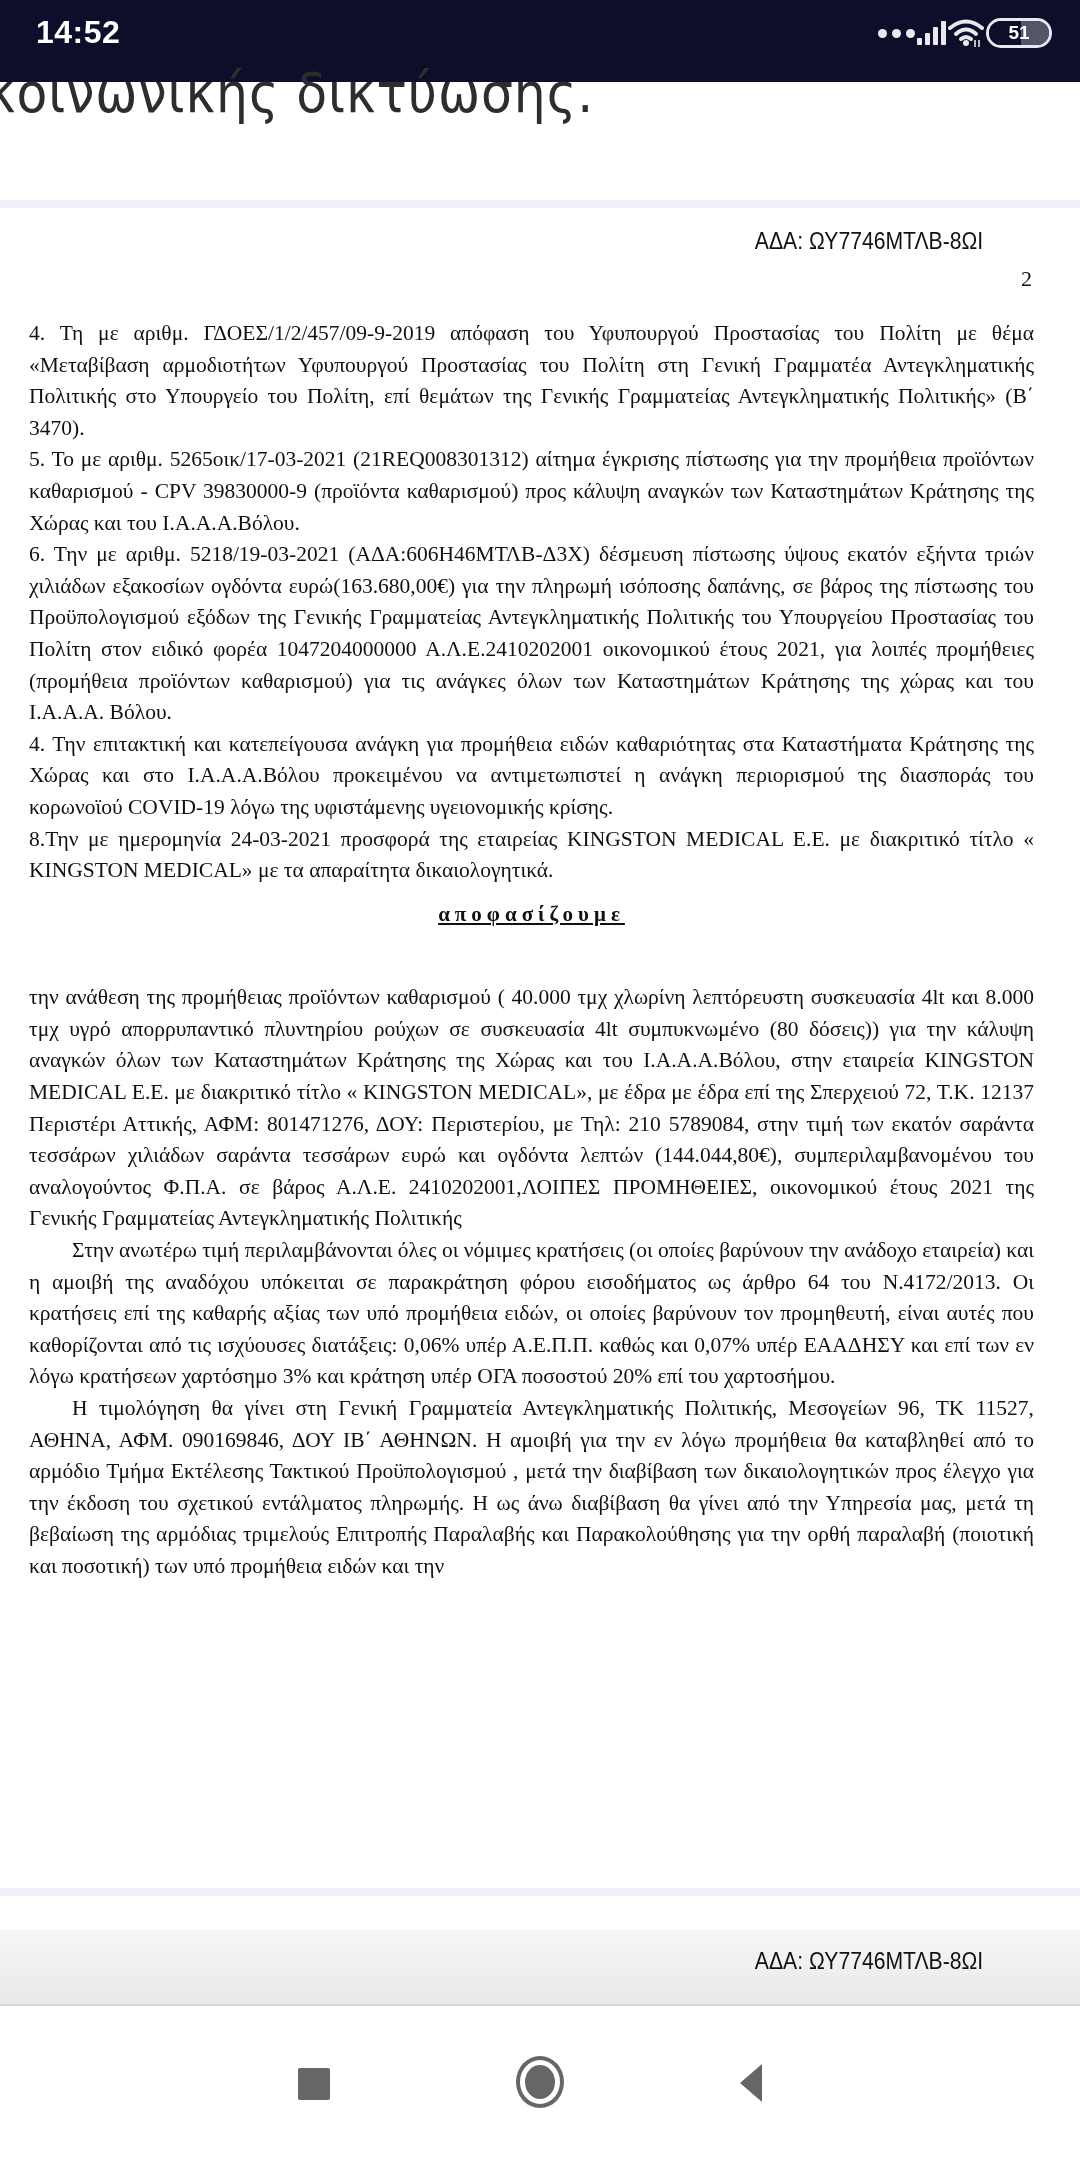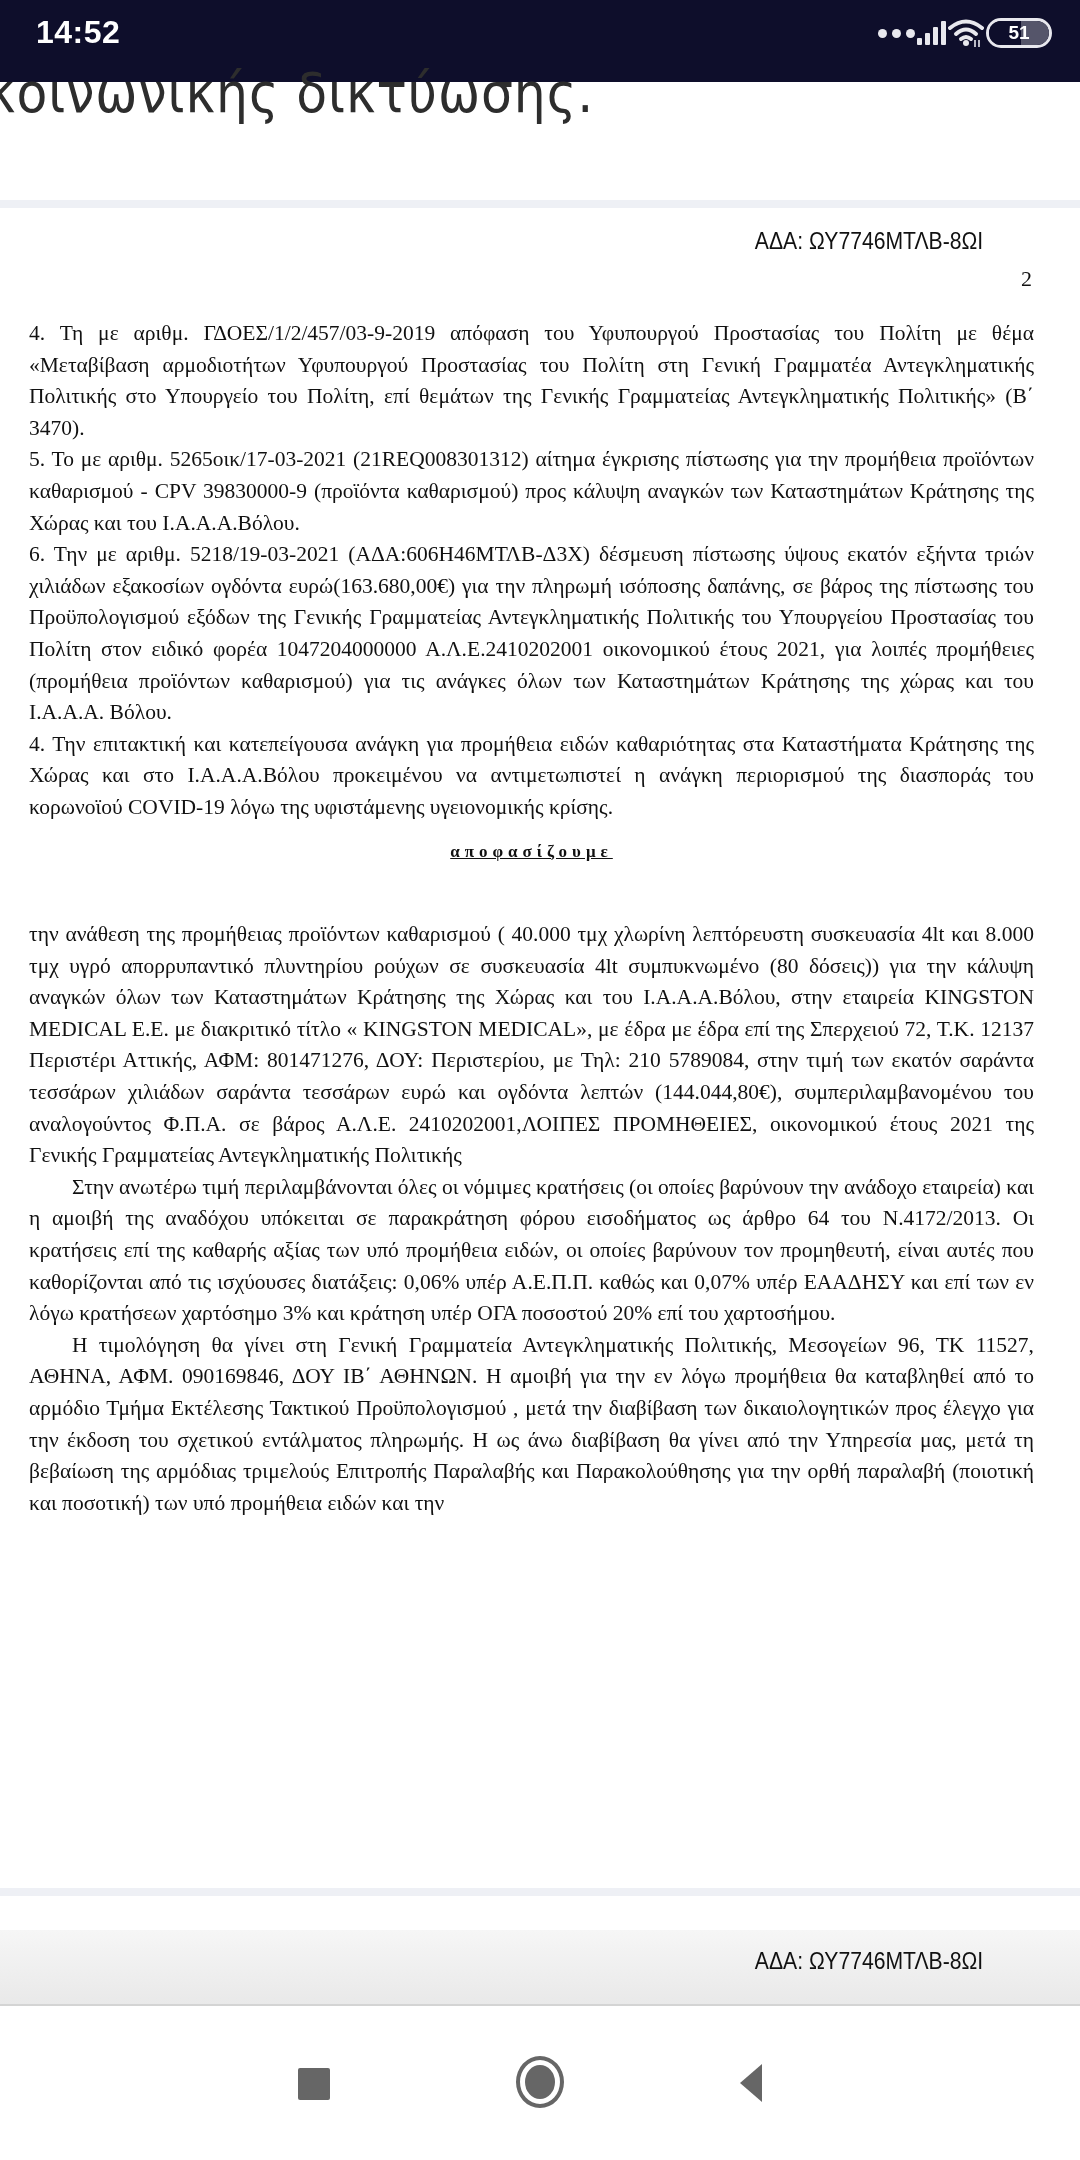--- a/index.html
+++ b/index.html
@@ -24,21 +24,21 @@
 
   .page-sep { position: absolute; left: 0; width: 1080px; height: 8px; background: #eef0f5; }
 
   
   .doc-page { position: absolute; left: 0; top: 208px; width: 1080px; height: 1680px; background: #fff; }
   .ada { position: absolute; right: 97px; font-family: "Liberation Sans", sans-serif; font-size: 23px; color: #111; transform: scaleX(0.92); transform-origin: right top; }
   .page-num { position: absolute; right: 48px; top: 58px; font-size: 22px; }
   .body-text { position: absolute; left: 29px; width: 1005px; top: 110px; font-size: 21.5px; line-height: 31.6px; text-align: justify; }
   .body-text p { margin: 0; }
   .indent { text-indent: 43px; }
-  .decision { text-align: center; font-weight: bold; text-decoration: underline; letter-spacing: 5px; margin: 12px 0 52px 0 !important; font-size: 17px; }
+  .decision { text-align: center; font-weight: bold; text-decoration: underline; letter-spacing: 5px; margin: 12px 0 52px 0 !important; font-size: 21px; }
   b { font-weight: normal; }
 
   
   .next-page { position: absolute; left: 0; top: 1930px; width: 1080px; height: 76px; background: linear-gradient(#f6f6f6, #e9e9e9); border-bottom: 2px solid #d4d4d4; }
 
   
   .nav-bar { position: absolute; left: 0; top: 2006px; width: 1080px; height: 154px; background: #fff; }
   .nav-recent { position: absolute; left: 298px; top: 62px; width: 32px; height: 32px; background: #666; border-radius: 2px; }
   .nav-home { position: absolute; left: 516px; top: 50px; width: 48px; height: 52px; border: 4px solid #666; border-radius: 50%; }
   .nav-home::after { content: ""; position: absolute; left: 5px; top: 5px; right: 5px; bottom: 5px; border-radius: 50%; background: #666; }
@@ -79,24 +79,25 @@
 
 <div class="web-heading">κοινωνικής δικτύωσης.</div>
 
 <div class="page-sep" style="top:200px;"></div>
 
 <div class="doc-page">
   <div class="ada" style="top:20px;">ΑΔΑ: ΩΥ7746ΜΤΛΒ-8ΩΙ</div>
   <div class="page-num">2</div>
 
   <div class="body-text">
-    <p>4. Τη με αριθμ. ΓΔΟΕΣ/1/2/457/03-9-2019 απόφαση του Υφυπουργού Προστασίας του Πολίτη με θέμα «Μεταβίβαση αρμοδιοτήτων Υφυπουργού Προστασίας του Πολίτη στη Γενική Γραμματέα Αντεγκληματικής Πολιτικής στο Υπουργείο του Πολίτη, επί θεμάτων της Γενικής Γραμματείας Αντεγκληματικής Πολιτικής» (Β΄ 3470).</p>
+    <p>4. Τη με αριθμ. ΓΔΟΕΣ/1/2/457/09-9-2019 απόφαση του Υφυπουργού Προστασίας του Πολίτη με θέμα «Μεταβίβαση αρμοδιοτήτων Υφυπουργού Προστασίας του Πολίτη στη Γενική Γραμματέα Αντεγκληματικής Πολιτικής στο Υπουργείο του Πολίτη, επί θεμάτων της Γενικής Γραμματείας Αντεγκληματικής Πολιτικής» (Β΄ 3470).</p>
     <p>5. Το με αριθμ. 5265οικ/17-03-2021 (21REQ008301312) αίτημα έγκρισης πίστωσης για την προμήθεια προϊόντων καθαρισμού  - CPV 39830000-9 (προϊόντα καθαρισμού) προς κάλυψη αναγκών των Καταστημάτων Κράτησης  της Χώρας και του Ι.Α.Α.Α.Βόλου.</p>
     <p>6. Την με αριθμ. 5218/19-03-2021 (ΑΔΑ:606Η46ΜΤΛΒ-Δ3Χ) δέσμευση πίστωσης ύψους εκατόν εξήντα τριών χιλιάδων εξακοσίων ογδόντα ευρώ(163.680,00€) για την πληρωμή ισόποσης δαπάνης, σε βάρος της πίστωσης του Προϋπολογισμού εξόδων της Γενικής Γραμματείας Αντεγκληματικής Πολιτικής του Υπουργείου Προστασίας του Πολίτη στον ειδικό φορέα 1047204000000 Α.Λ.Ε.2410202001 οικονομικού έτους 2021, για λοιπές προμήθειες (προμήθεια προϊόντων καθαρισμού) για τις ανάγκες όλων των Καταστημάτων Κράτησης της χώρας και του Ι.Α.Α.Α. Βόλου.</p>
     <p>4. Την επιτακτική και κατεπείγουσα ανάγκη για προμήθεια ειδών καθαριότητας στα Καταστήματα Κράτησης της Χώρας και στο Ι.Α.Α.Α.Βόλου προκειμένου να αντιμετωπιστεί η ανάγκη περιορισμού της διασποράς του κορωνοϊού COVID-19 λόγω της υφιστάμενης υγειονομικής κρίσης.</p>
+    <p>8.Την με ημερομηνία 24-03-2021 προσφορά της εταιρείας KINGSTON MEDICAL E.E. με διακριτικό τίτλο « KINGSTON MEDICAL»  με τα απαραίτητα  δικαιολογητικά.</p>
     <p class="decision">αποφασίζουμε</p>
     <p><span>την ανάθεση  της προμήθειας </span><b>προϊόντων καθαρισμού  ( 40.000 τμχ χλωρίνη λεπτόρευστη συσκευασία 4lt  και 8.000 τμχ υγρό απορρυπαντικό πλυντηρίου ρούχων σε συσκευασία 4lt συμπυκνωμένο (80 δόσεις)</b><span>) για την κάλυψη αναγκών όλων των Καταστημάτων Κράτησης της Χώρας και του Ι.Α.Α.Α.Βόλου, στην εταιρεία KINGSTON MEDICAL E.E. με διακριτικό τίτλο « KINGSTON MEDICAL», με έδρα με έδρα επί της Σπερχειού 72, Τ.Κ. 12137  Περιστέρι Αττικής, ΑΦΜ: 801471276, ΔΟΥ: Περιστερίου, με Τηλ: 210 5789084, στην τιμή των εκατόν σαράντα τεσσάρων χιλιάδων σαράντα τεσσάρων ευρώ και ογδόντα λεπτών (</span><b>144.044,80€</b><span>), συμπεριλαμβανομένου του αναλογούντος Φ.Π.Α. σε βάρος Α.Λ.Ε. 2410202001,ΛΟΙΠΕΣ ΠΡΟΜΗΘΕΙΕΣ, οικονομικού έτους 2021  της Γενικής Γραμματείας Αντεγκληματικής Πολιτικής</span></p>
     <p class="indent">Στην ανωτέρω τιμή περιλαμβάνονται όλες οι νόμιμες κρατήσεις (οι οποίες βαρύνουν την ανάδοχο εταιρεία) και η αμοιβή της αναδόχου υπόκειται σε παρακράτηση φόρου εισοδήματος ως άρθρο 64 του Ν.4172/2013. Οι κρατήσεις επί της καθαρής αξίας των υπό προμήθεια ειδών, οι οποίες βαρύνουν τον προμηθευτή, είναι αυτές που καθορίζονται από τις ισχύουσες διατάξεις: 0,06% υπέρ Α.Ε.Π.Π. καθώς και 0,07% υπέρ ΕΑΑΔΗΣΥ και επί των εν λόγω κρατήσεων  χαρτόσημο 3% και κράτηση υπέρ ΟΓΑ ποσοστού 20% επί του χαρτοσήμου.</p>
     <p class="indent">Η τιμολόγηση θα γίνει στη Γενική Γραμματεία Αντεγκληματικής Πολιτικής, Μεσογείων 96, ΤΚ 11527, ΑΘΗΝΑ, ΑΦΜ. 090169846, ΔΟΥ ΙΒ΄ ΑΘΗΝΩΝ. Η αμοιβή για την εν λόγω προμήθεια θα καταβληθεί από το αρμόδιο Τμήμα Εκτέλεσης Τακτικού Προϋπολογισμού , μετά την διαβίβαση των δικαιολογητικών προς έλεγχο για την έκδοση του σχετικού εντάλματος πληρωμής. Η ως άνω διαβίβαση θα γίνει από την Υπηρεσία μας, μετά τη βεβαίωση της αρμόδιας τριμελούς Επιτροπής Παραλαβής και Παρακολούθησης για την ορθή παραλαβή (ποιοτική και ποσοτική) των υπό προμήθεια ειδών και την</p>
   </div>
 </div>
 
 <div class="page-sep" style="top:1888px;"></div>
 
 <div class="next-page">

